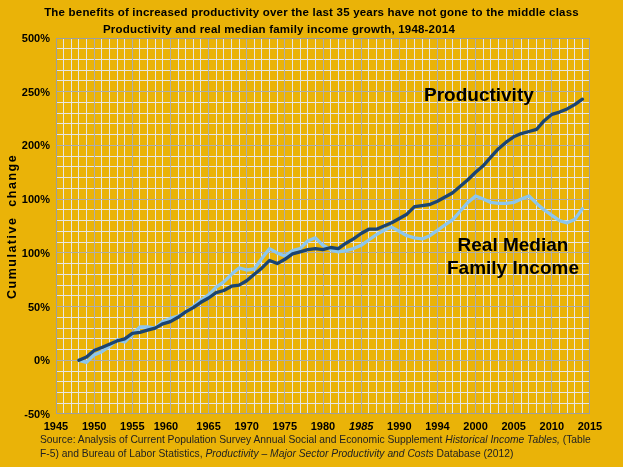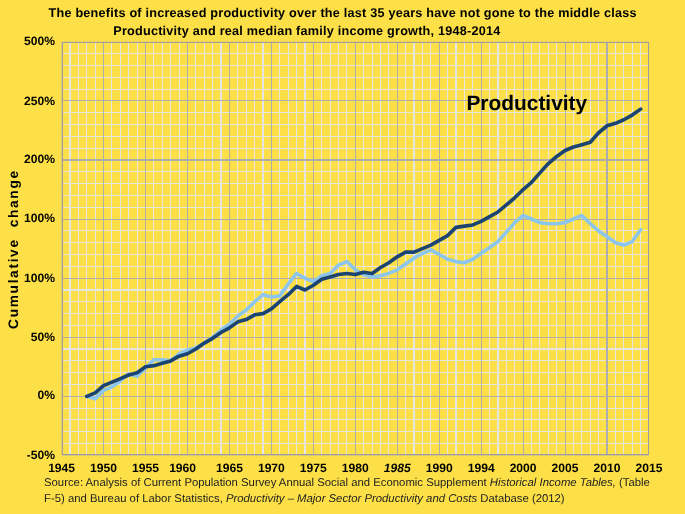--- a/index.html
+++ b/index.html
@@ -1,17 +1,17 @@
 <!DOCTYPE html>
 <html><head>
 <meta charset="utf-8">
 <style>
   html,body{margin:0;padding:0;background:#fff;}
   #app{
-    position:relative;width:623px;height:467px;background:#fde047;
+    position:relative;width:623px;height:467px;background:#eab308;
     font-family:"Liberation Sans",sans-serif;color:#000;overflow:hidden;
   }
   .title{
     position:absolute;top:6px;left:0;width:623px;text-align:center;
     font-size:11.5px;font-weight:bold;letter-spacing:.2px;
   }
   .subtitle{
     position:absolute;top:23px;left:0;width:558px;text-align:center;
     font-size:11.5px;font-weight:bold;letter-spacing:.2px;
   }
@@ -190,18 +190,22 @@
       <div class="xtick" style="left: 339.143px; font-style: italic;">1985</div>
       <div class="xtick" style="left: 377.286px;">1990</div>
       <div class="xtick" style="left: 415.429px;">1994</div>
       <div class="xtick" style="left: 453.571px;">2000</div>
       <div class="xtick" style="left: 491.714px;">2005</div>
       <div class="xtick" style="left: 529.857px;">2010</div>
       <div class="xtick" style="left: 568px;">2015</div>
     </div>
 
   <div class="anno-prod">Productivity</div>
+  <div class="anno-income">
+    <span>Real Median</span><br>
+    <span>Family Income</span>
+  </div>
 
   <div class="source">
     <span>Source:  Analysis of Current Population Survey Annual Social and Economic Supplement </span><span class="it">Historical Income Tables,</span><span> (Table F-5) and Bureau of Labor Statistics, </span><span class="it">Productivity – Major Sector Productivity and Costs</span><span> Database (2012)</span>
   </div>
 
 </div>
 
 </body></html>

